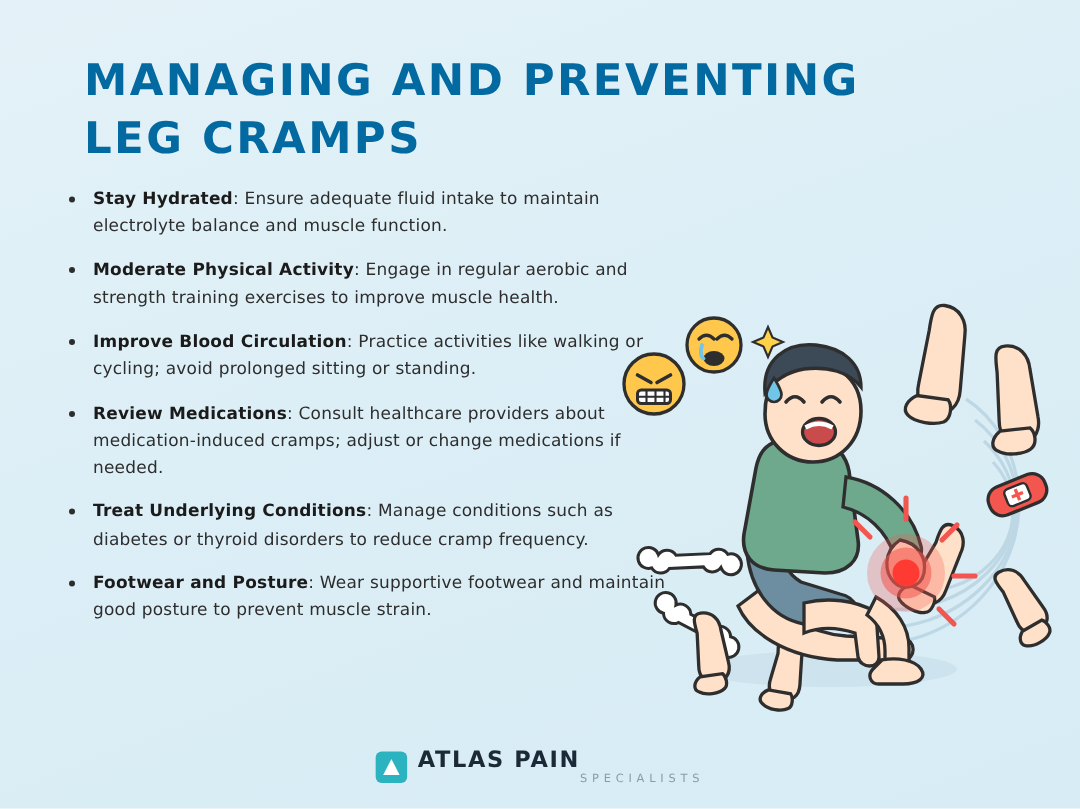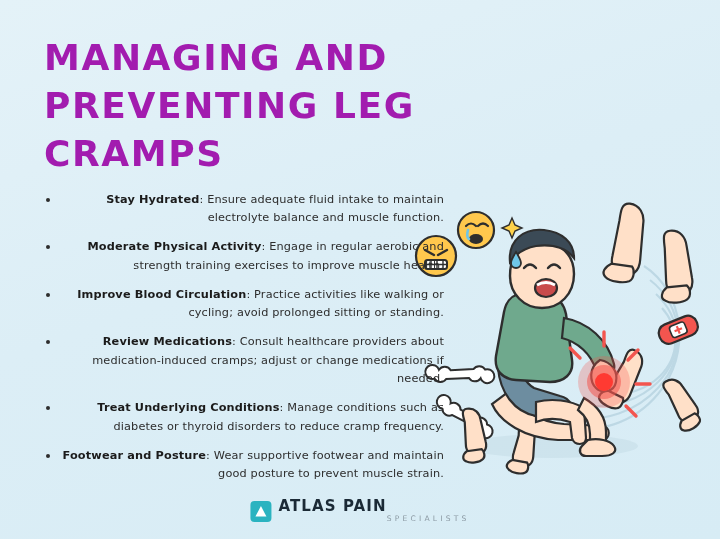--- a/index.html
+++ b/index.html
@@ -29,35 +29,34 @@
     background: linear-gradient(160deg, #e4f2f8 0%, #dceef6 45%, #d7ecf5 100%);
     pointer-events: none;
   }
   .content {
     position: relative;
     z-index: 2;
     padding: 34px 30px 0 44px;
   }
   .title {
     font-family: "DejaVu Sans", sans-serif;
-    font-size: 36px;
+    font-size: 29px;
     line-height: 1.34;
     font-weight: 700;
     letter-spacing: 1.6px;
-    color: #a21caf;
+    color: #0369a1;
     text-transform: uppercase;
     max-width: 560px;
-    margin: 0 0 12px 0;
+    margin: 0 0 12px 12px;
   }
   .list {
     list-style: none;
     margin: 0;
     padding: 0;
     max-width: 400px;
-    text-align: right;
   }
   .list li {
     position: relative;
     padding-left: 18px;
     margin-bottom: 11px;
     font-size: 11.3px;
     line-height: 1.62;
     color: #2d2d2d;
     letter-spacing: 0.15px;
   }

